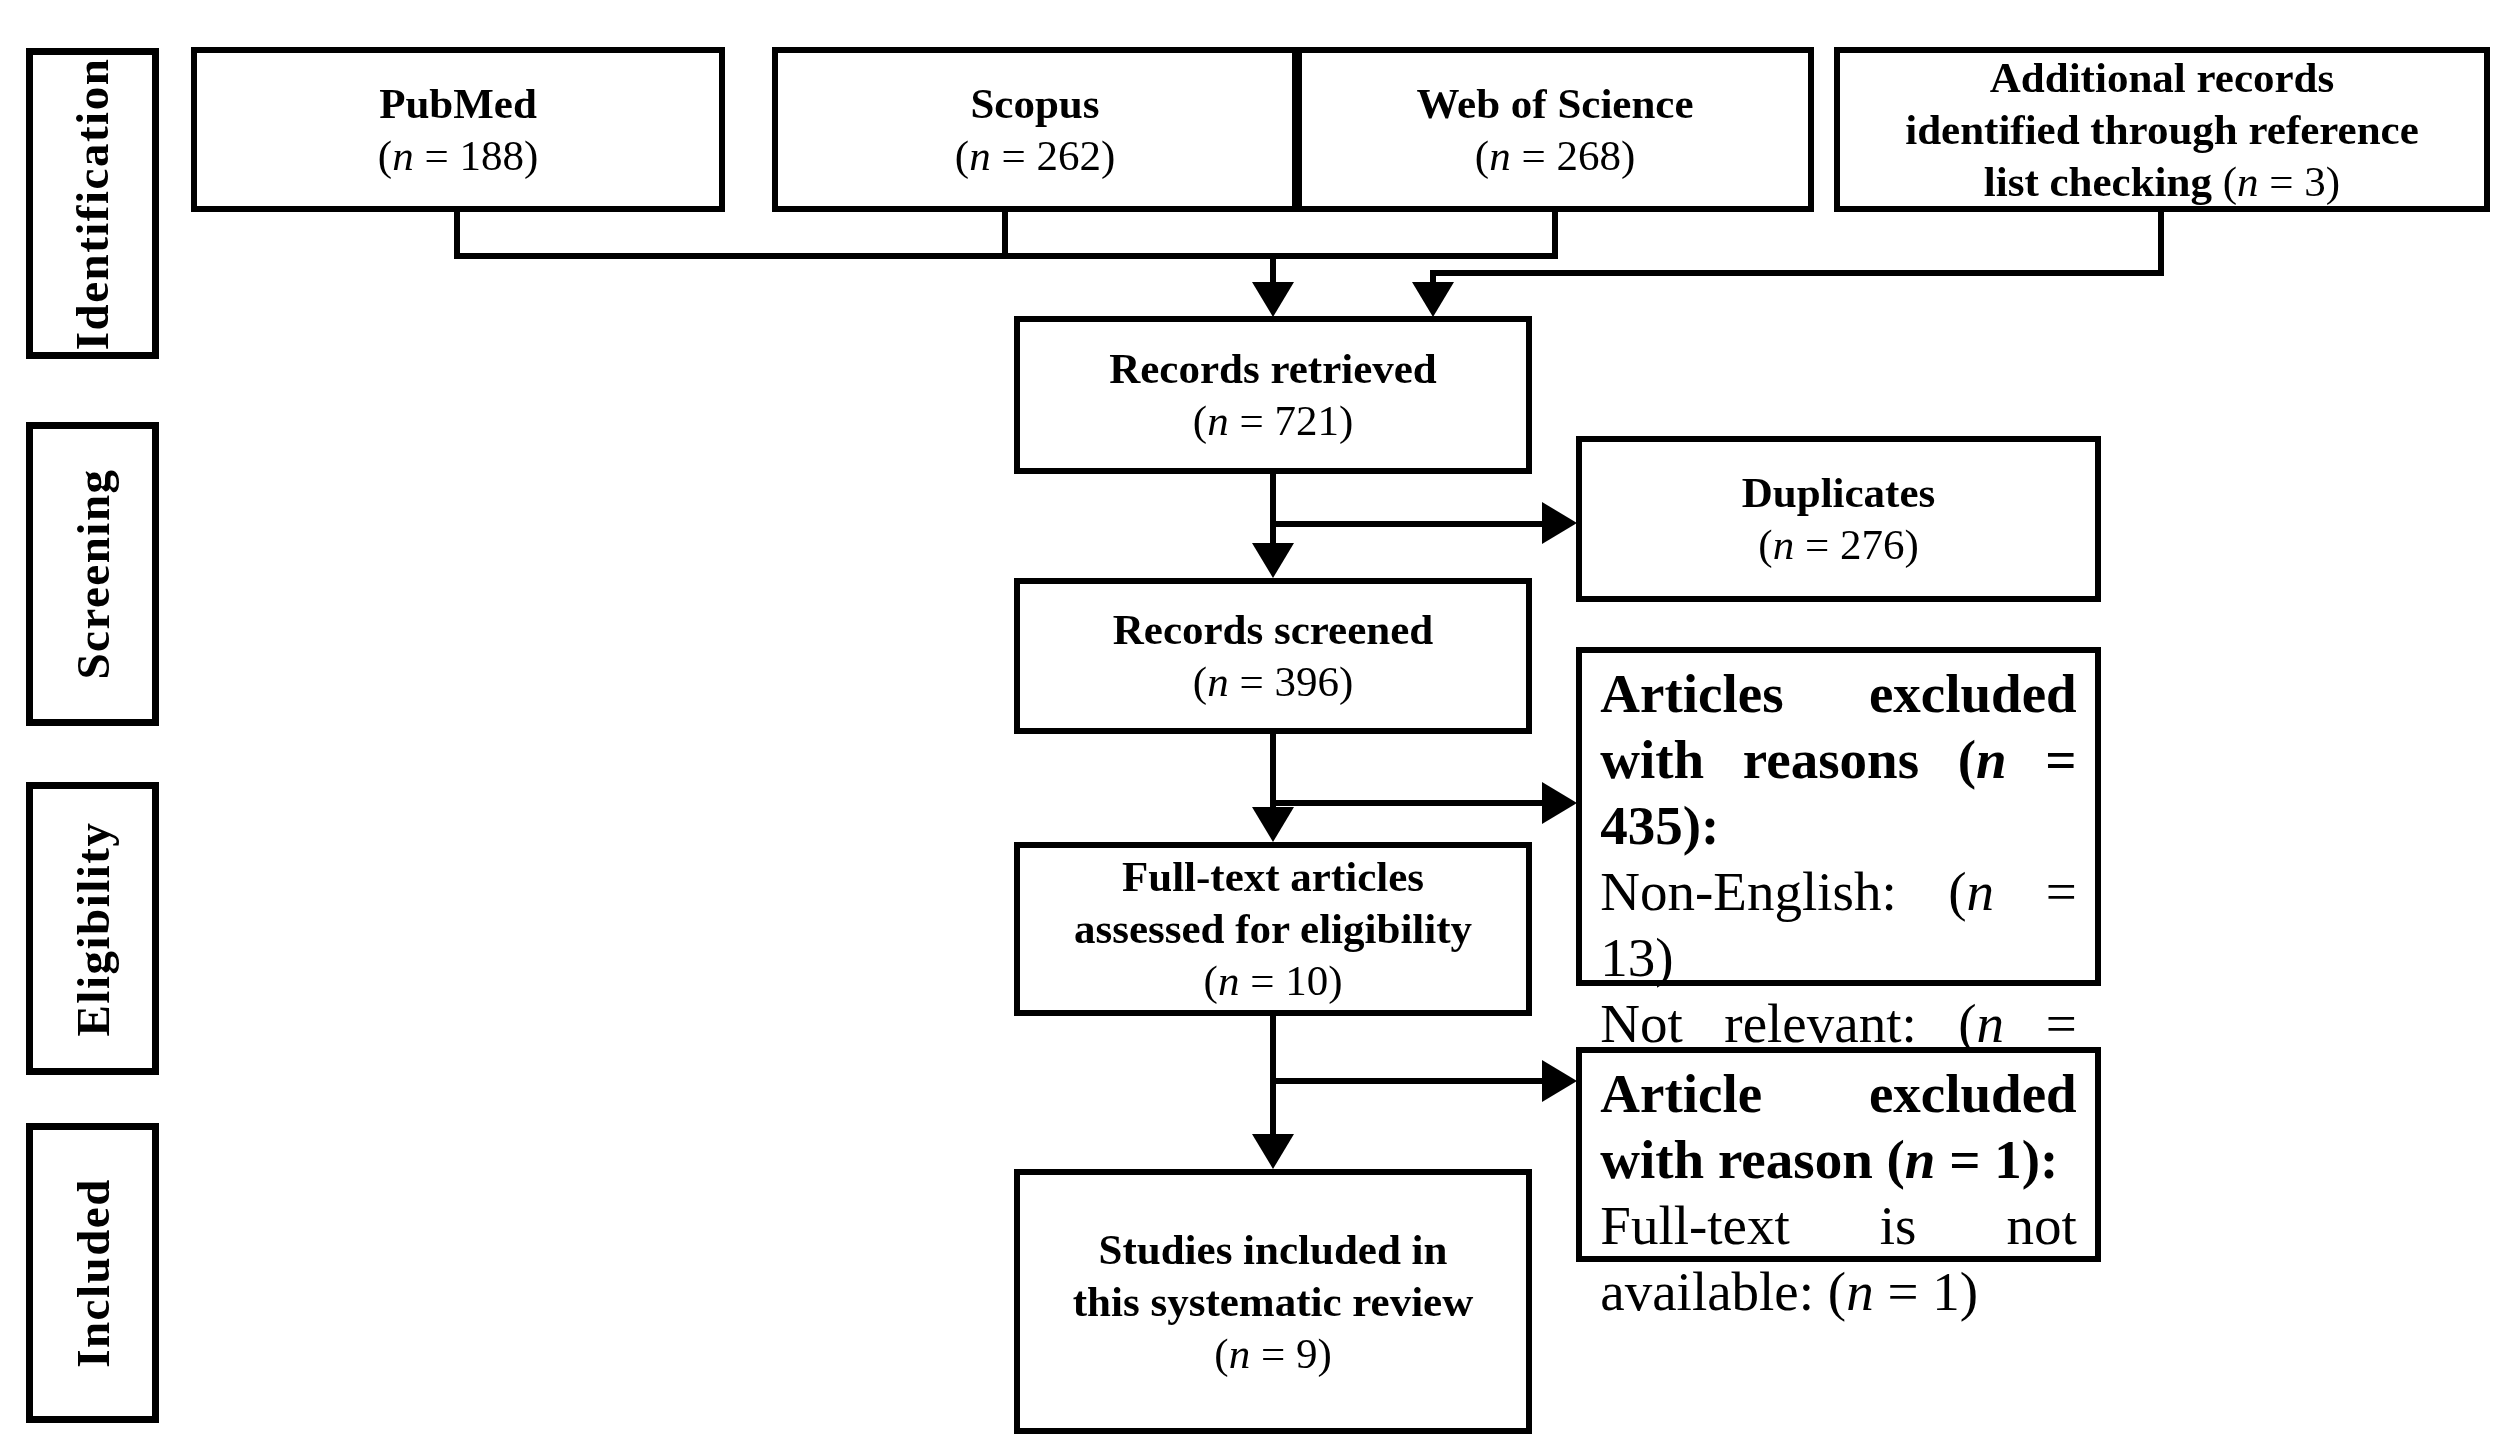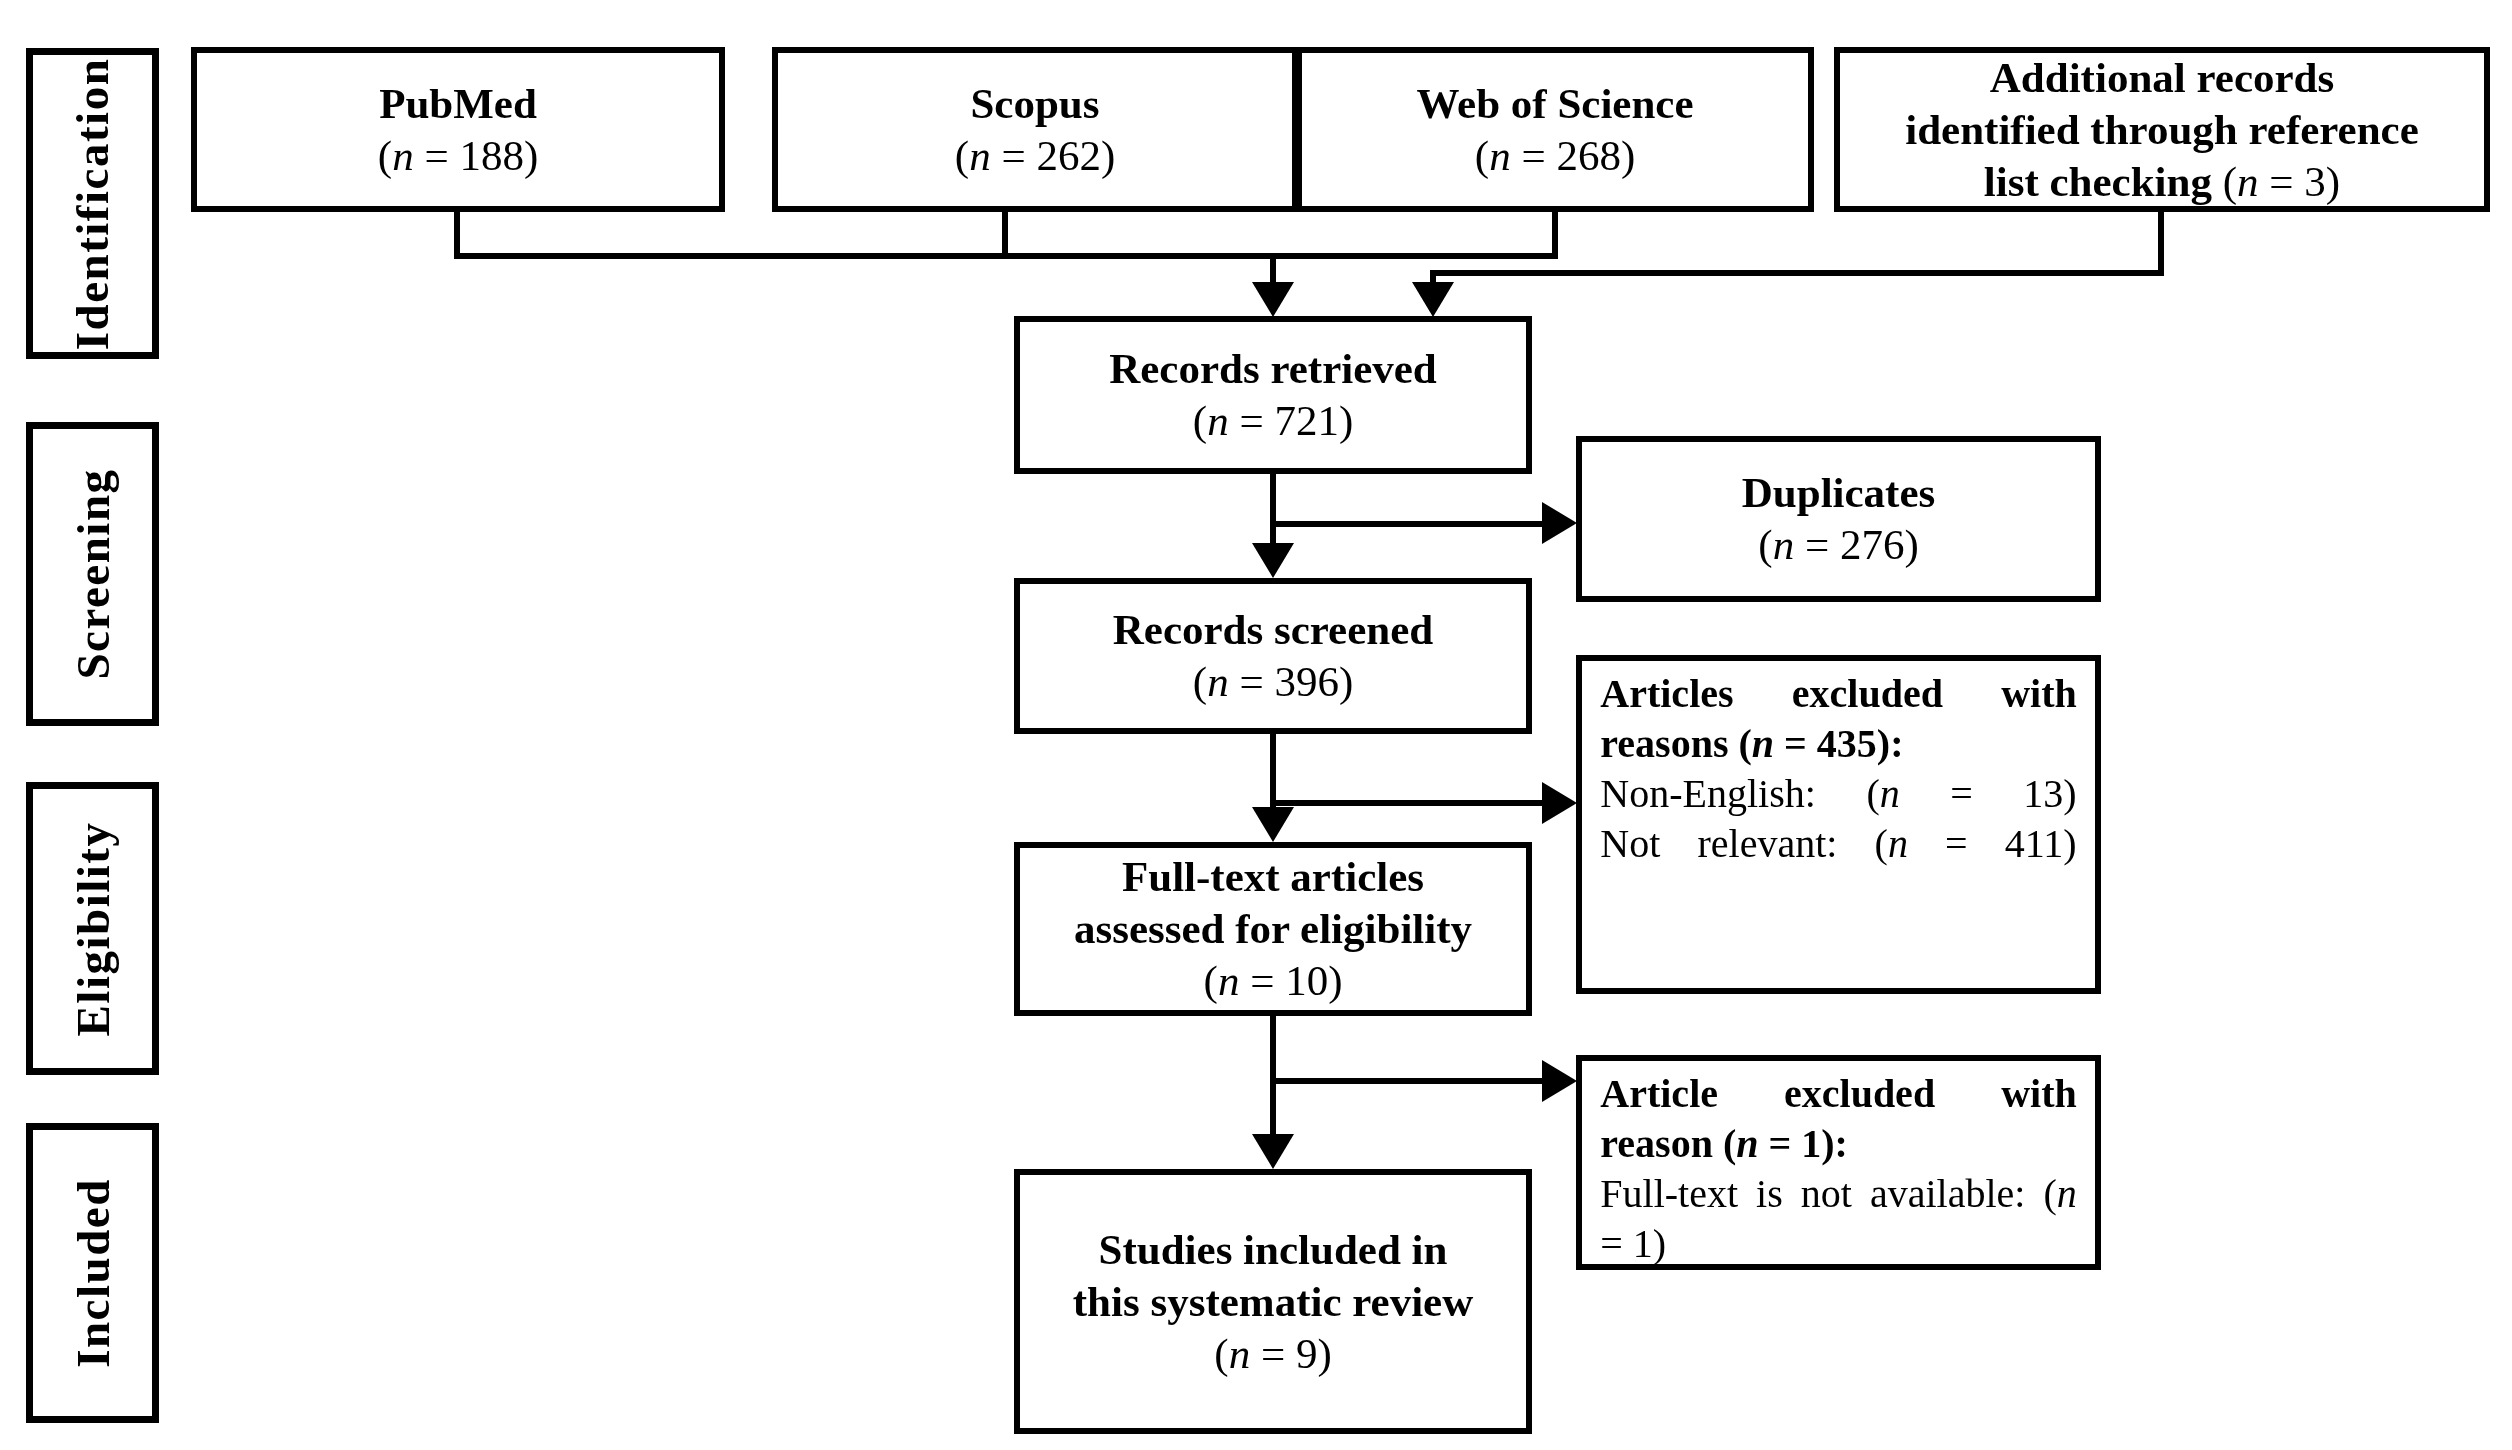--- a/index.html
+++ b/index.html
@@ -45,26 +45,25 @@
     justify-content: center;
   }
   .phase-box .vtext {
     transform: rotate(-90deg);
     white-space: nowrap;
     font-weight: bold;
     font-size: 47px;
     letter-spacing: 1.5px;
   }
   .box-justify {
-    font-size: 40px;
-    line-height: 50px;
+    font-size: 55px;
+    line-height: 66px;
     padding: 7.6px 18.3px;
     text-align: justify;
     display: block;
-    margin-top: 8px;
   }
   .box-justify .heading { font-weight: bold; text-align: justify; }
   .box-justify .reason { text-align: justify; }
   .box-justify .reason.stretch { text-align-last: justify; }
   .line {
     position: absolute;
     background: #000000;
   }
   .arrow-down {
     position: absolute;

